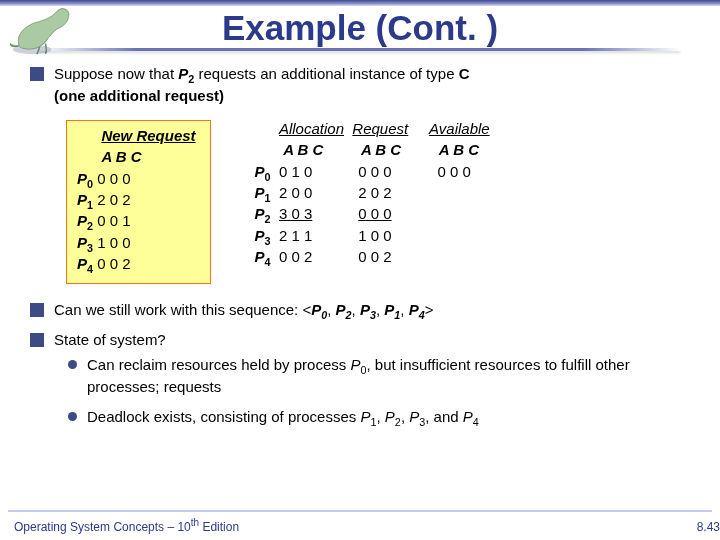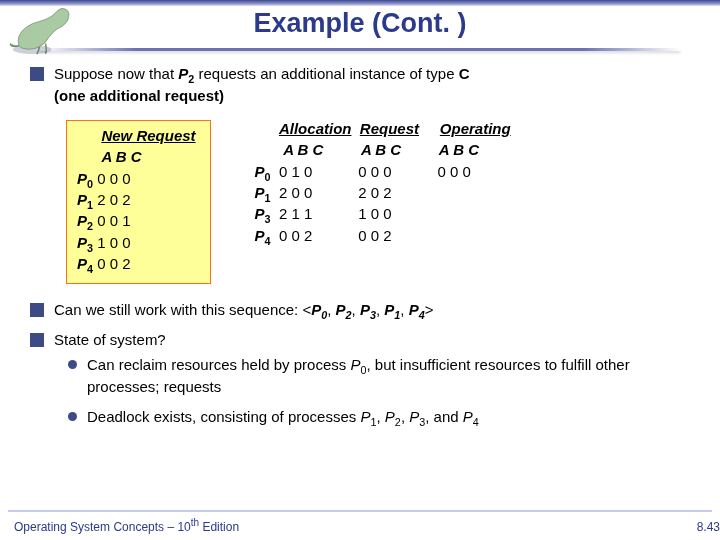--- a/index.html
+++ b/index.html
@@ -31,21 +31,21 @@
     left: 10px;
     width: 74px;
     height: 54px;
   }
   .dino svg { width: 100%; height: 100%; }
   .title {
     position: absolute;
     top: 8px;
     left: 0; right: 0;
     text-align: center;
-    font-size: 27px;
+    font-size: 35px;
     font-weight: bold;
     color: #2b3a8b;
   }
   .title-underline {
     position: absolute;
     top: 48px;
     left: 40px;
     right: 40px;
     height: 3px;
     background: linear-gradient(to right, rgba(180,180,220,0) 0%, #6a74b4 15%, #6a74b4 85%, rgba(180,180,220,0) 100%);
@@ -93,21 +93,21 @@
     font-size: 15px;
     line-height: 1.25;
   }
   .yellowbox {
     background: #ffff99;
     border: 1px solid #f97316;
     padding: 6px 14px 6px 10px;
   }
   .hrow { white-space: pre; }
   .newreq-title { font-weight: bold; font-style: italic; text-decoration: underline; }
-  .col-title { font-weight: bold; font-style: italic; text-decoration: underline; margin-top: 43px; }
+  .col-title { font-weight: normal; font-style: italic; text-decoration: underline; margin-top: 43px; }
   .abc { font-weight: bold; font-style: italic; }
   .plabel { font-weight: bold; font-style: italic; }
   .plabel sub { font-style: normal; }
   .u { text-decoration: underline; }
   .seq .p { font-style: italic; font-weight: bold; }
   .sublist { margin-left: 38px; margin-top: 6px; }
   
   .footline {
     position: absolute;
     left: 8px; right: 8px;
@@ -162,24 +162,25 @@
         <div class="hrow"><span style="visibility:hidden" class="plabel">P<sub>0</sub></span>  <span class="newreq-title">New Request</span></div>
         <div class="hrow"><span style="visibility:hidden" class="plabel">P<sub>0</sub></span>  <span class="abc">A B C</span></div>
         <div class="hrow"><span class="plabel"><span>P</span><sub>0</sub></span><span class="mono"> 0 0 0</span></div>
         <div class="hrow"><span class="plabel"><span>P</span><sub>1</sub></span><span class="mono"> 2 0 2</span></div>
         <div class="hrow"><span class="plabel"><span>P</span><sub>2</sub></span><span class="mono"> 0 0 1</span></div>
         <div class="hrow"><span class="plabel"><span>P</span><sub>3</sub></span><span class="mono"> 1 0 0</span></div>
         <div class="hrow"><span class="plabel"><span>P</span><sub>4</sub></span><span class="mono"> 0 0 2</span></div>
       </div>
 
       <div class="tbox">
-        <div class="hrow"><span style="visibility:hidden" class="plabel">P<sub>0</sub></span>  <span class="col-title">Allocation</span>  <span class="col-title">Request</span>     <span class="col-title">Operating</span></div>
+        <div class="hrow"><span style="visibility:hidden" class="plabel">P<sub>0</sub></span>  <span class="col-title">Allocation</span>  <span class="col-title">Request</span>     <span class="col-title">Available</span></div>
         <div class="hrow"><span style="visibility:hidden" class="plabel">P<sub>0</sub></span>   <span class="abc">A B C</span>         <span class="abc">A B C</span>         <span class="abc">A B C</span></div>
         <div class="hrow"><span class="plabel"><span>P</span><sub>0</sub></span>  <span class="mono">0 1 0</span>           <span class="mono">0 0 0</span>           <span class="mono">0 0 0</span></div>
         <div class="hrow"><span class="plabel"><span>P</span><sub>1</sub></span>  <span class="mono">2 0 0</span>           <span class="mono">2 0 2</span></div>
+        <div class="hrow"><span class="plabel"><span>P</span><sub>2</sub></span>  <span class="mono u">3 0 3</span>           <span class="mono u">0 0 0</span></div>
         <div class="hrow"><span class="plabel"><span>P</span><sub>3</sub></span>  <span class="mono">2 1 1</span>           <span class="mono">1 0 0</span></div>
         <div class="hrow"><span class="plabel"><span>P</span><sub>4</sub></span>  <span class="mono">0 0 2</span>           <span class="mono">0 0 2</span></div>
       </div>
 
     </div>
 
     <div class="bullet">
       <div class="sq"></div>
       <div class="txt seq">
         <span>Can we still work with this sequence: &lt;</span><span class="p"><span>P</span><sub>0</sub></span>, <span class="p"><span>P</span><sub>2</sub></span>, <span class="p"><span>P</span><sub>3</sub></span>, <span class="p"><span>P</span><sub>1</sub></span>, <span class="p"><span>P</span><sub>4</sub></span><span>&gt;</span>

